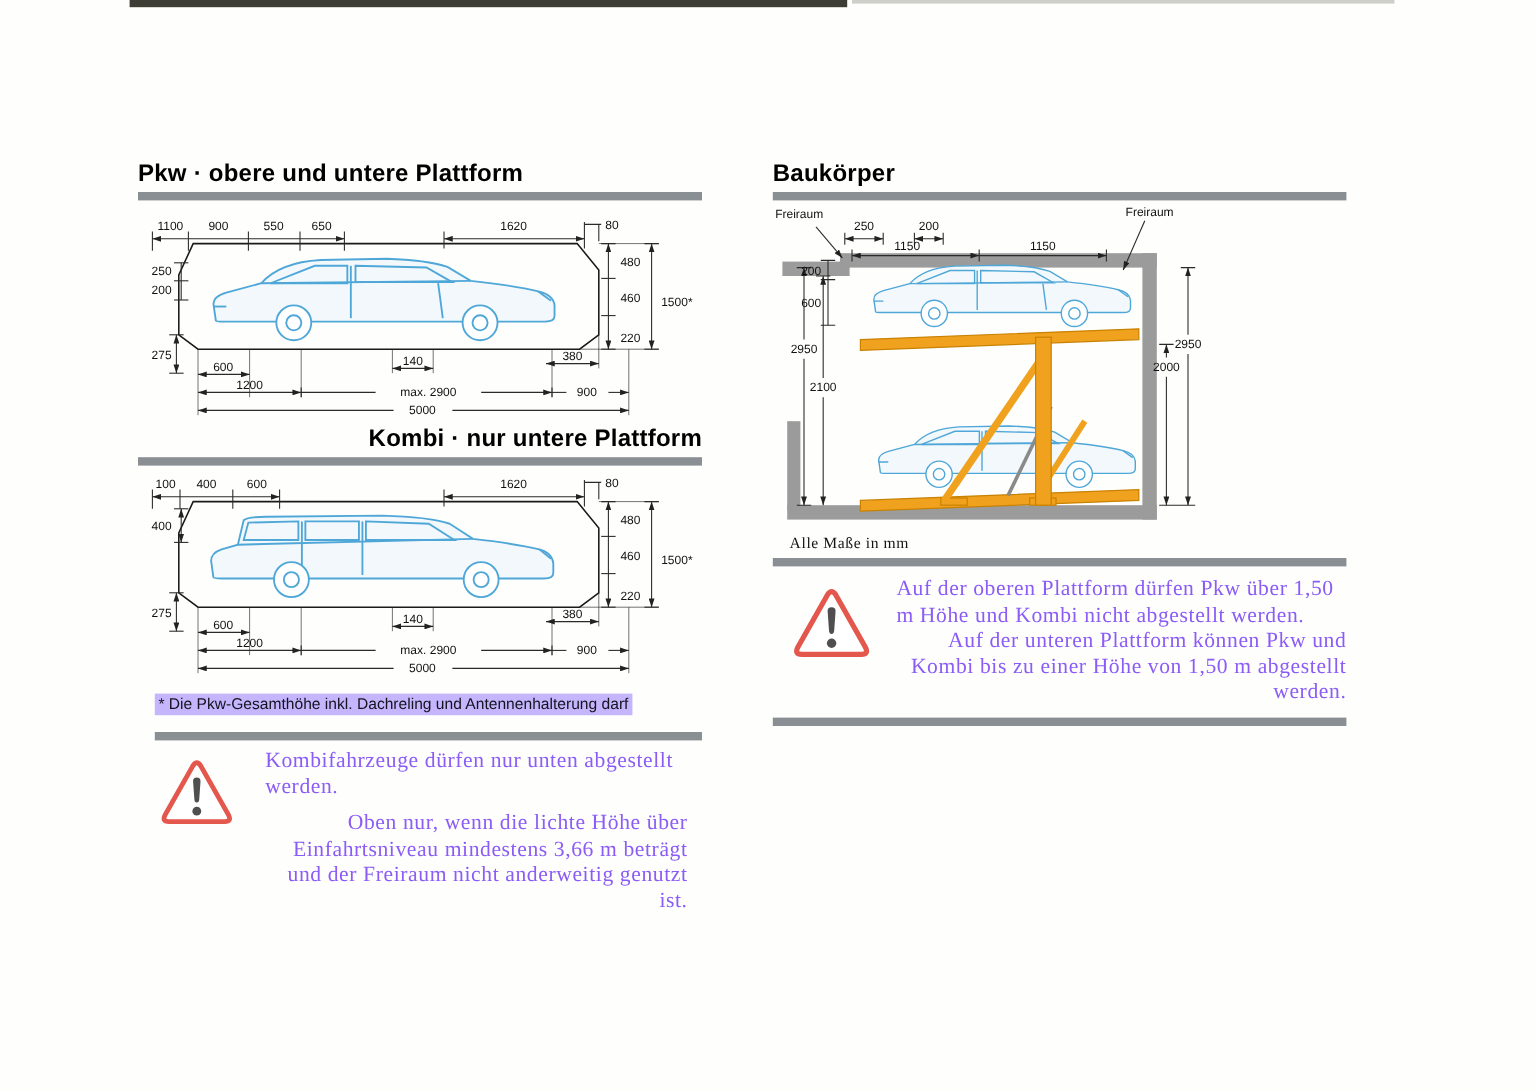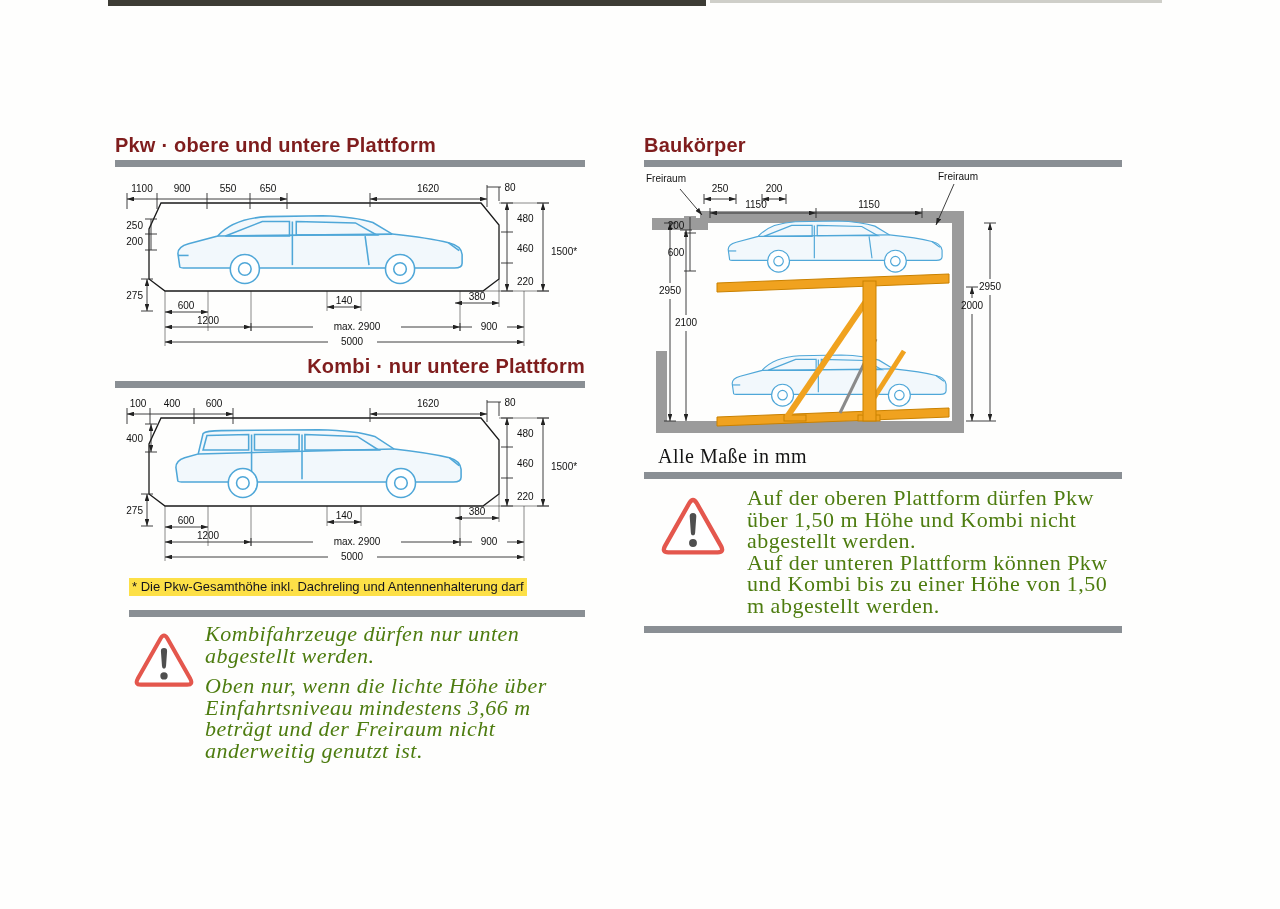--- a/index.html
+++ b/index.html
@@ -6,45 +6,45 @@
   body{
     width:1280px;height:909px;position:relative;background:#fefefdff;
     font-family:"Liberation Sans",sans-serif;color:#1a1a1a;overflow:hidden;
   }
   .scan-strip{position:absolute;top:0;height:6px;background:#3d3c35;}
   .scan-strip.light{background:#cfcfc9;height:3px;}
   .col{position:absolute;top:134px;}
   .col-left{left:115px;width:470px;}
   .col-right{left:644px;width:478px;}
   h2.section-title{
-    margin:0;font-size:20px;font-weight:700;color:#7f1d1d;
+    margin:0;font-size:20px;font-weight:700;color:#000000;
     letter-spacing:.2px;font-family:"Liberation Sans",sans-serif;line-height:22px;
   }
   .bar{height:7px;background:#8a8f94;margin-top:4px;}
   .bar.inset{margin-left:14px;}
   .diagram{display:block;}
   .diagram.pkw{margin-top:12px;}
   .title-kombi{margin-top:5px;text-align:right;}
   .diagram.kombi{margin-top:6px;}
   .footnote{margin:8px 0 0 14px;font-size:13px;line-height:17px;color:#14141e;}
-  .footnote span{background:#fde047;display:inline-block;padding:0 3px 1px 3px;}
+  .footnote span{background:#c4b5fd;display:inline-block;padding:0 3px 1px 3px;}
   .warn-row{display:flex;align-items:flex-start;}
   .col-left .warn-row{margin-top:6px;}
   .col-left .warn-row .tri{margin-left:18px;margin-top:8px;flex:0 0 auto;}
-  .col-left .warn-text{margin-left:10px;width:352px;font-style:italic;}
+  .col-left .warn-text{margin-left:26px;width:352px;}
   .warn-text{
     font-family:"Liberation Serif","DejaVu Serif",serif;
-    font-size:22px;line-height:21.5px;letter-spacing:.5px;color:#4d7c0f;
+    font-size:18px;line-height:21.5px;letter-spacing:.5px;color:#8b5cf6;
   }
   .warn-text p{margin:0;}
-  .warn-text p + p{margin-top:0;}
+  .warn-text p + p{margin-top:0;text-align:right;}
   .col-left .warn-text p + p{margin-top:9px;}
   .units-note{
     margin:4px 0 0 14px;font-family:"Liberation Serif","DejaVu Serif",serif;
-    font-size:20px;letter-spacing:.5px;color:#141414;
+    font-size:13px;letter-spacing:.5px;color:#141414;
   }
   .col-right .bar.under-units{margin-top:4px;}
   .col-right .warn-row{margin-top:8px;}
   .col-right .warn-row .tri{margin-left:16px;margin-top:8px;flex:0 0 auto;}
   .col-right .warn-text{margin-left:21px;width:382px;}
   .col-right .warn-row.second .tri{margin-left:24px;margin-top:4px;}
   .col-right .bar.between{margin-top:10px;}
   svg text{font-family:"Liberation Sans",sans-serif;}
 </style>
 </head>

